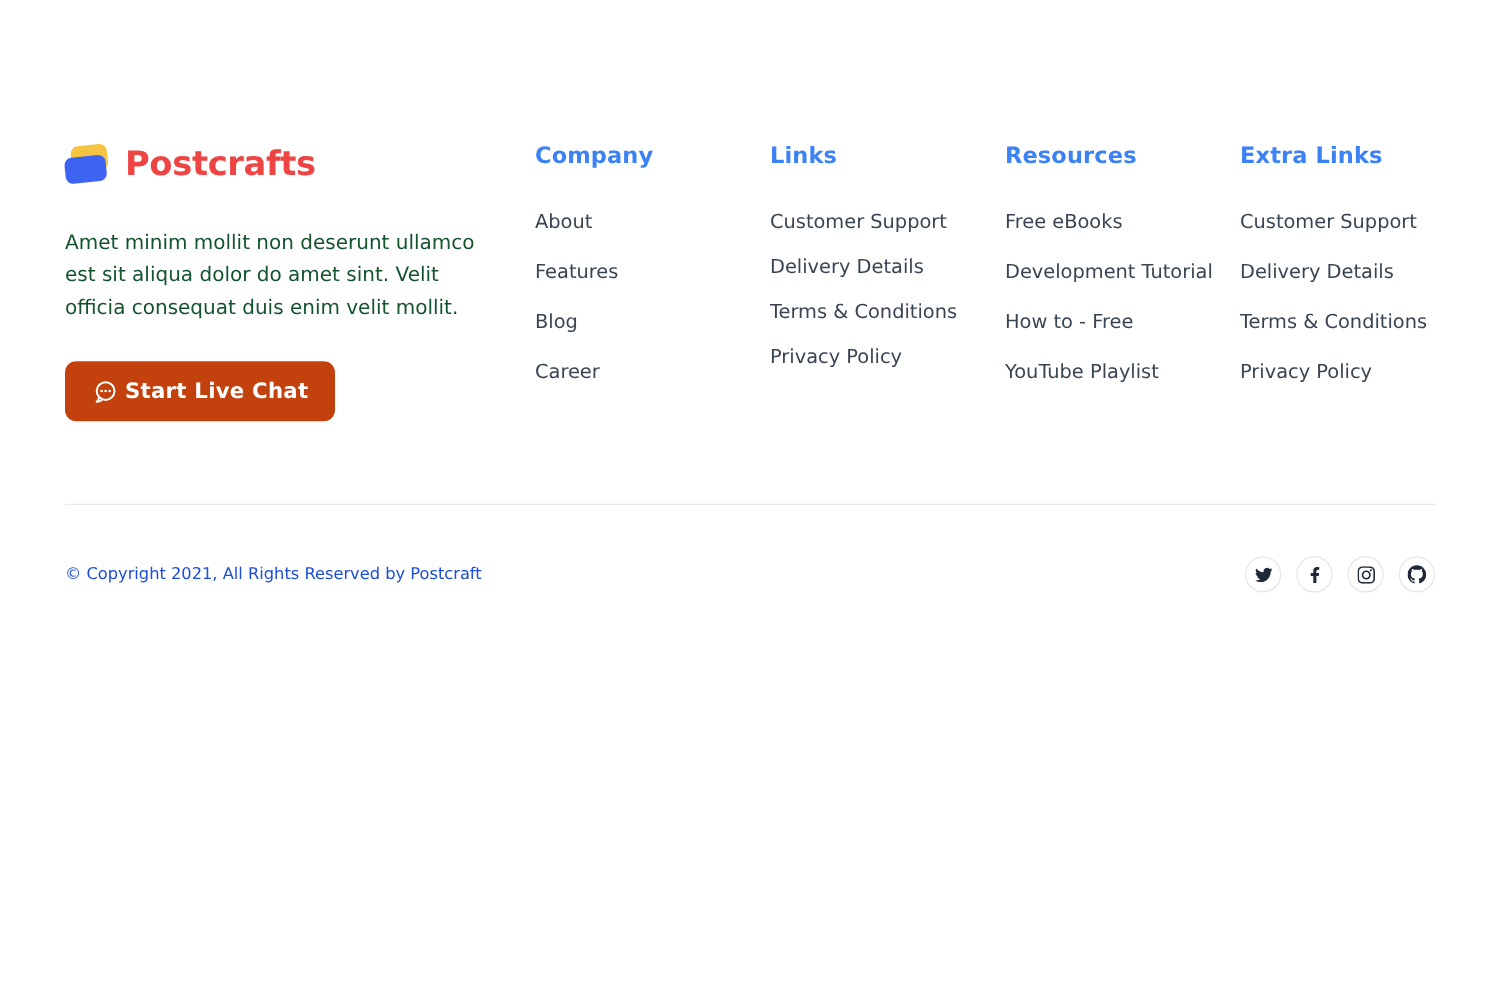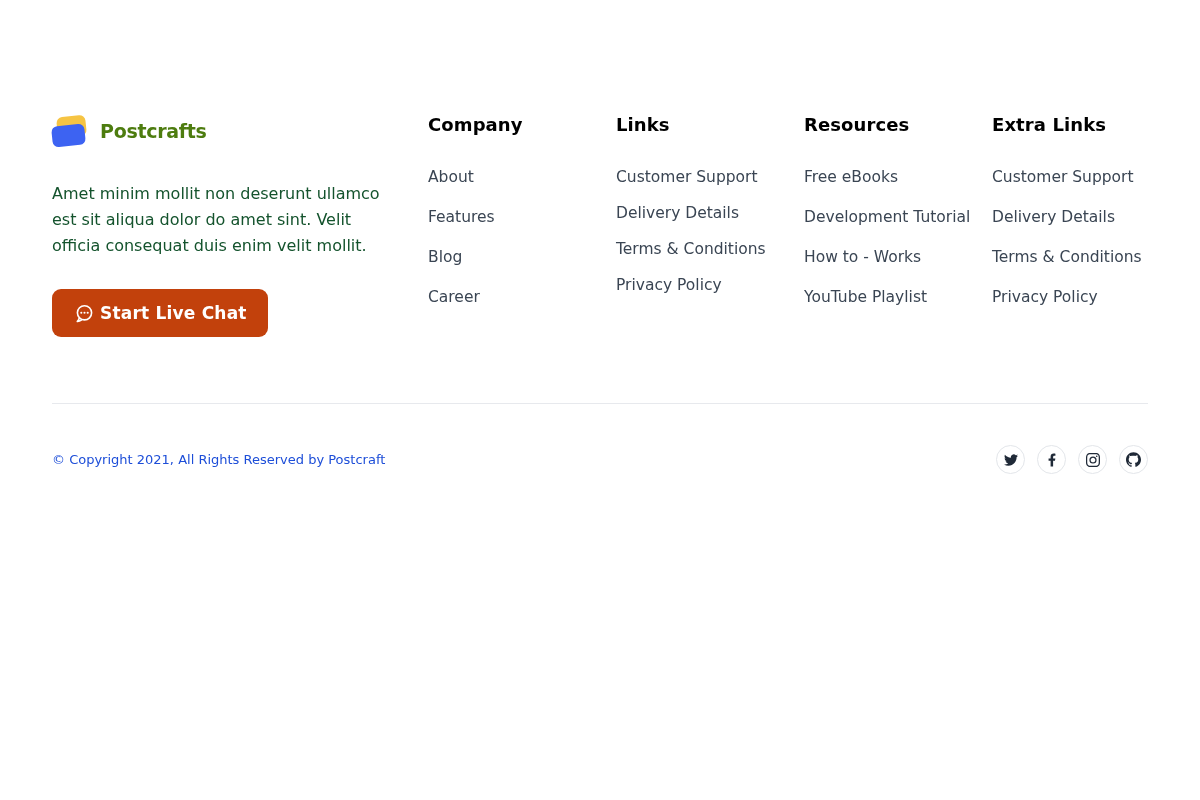--- a/index.html
+++ b/index.html
@@ -19,41 +19,41 @@
   .logo-mark { position: relative; width: 36px; height: 34px; flex: 0 0 auto; }
   .logo-mark .rect-yellow {
     position: absolute; left: 5px; top: 2px; width: 29px; height: 21px;
     border-radius: 6px; background: #F6C443; transform: rotate(-6deg);
   }
   .logo-mark .rect-blue {
     position: absolute; left: 0px; top: 11px; width: 33px; height: 21px;
     border-radius: 6px; background: #3D63F2; transform: rotate(-6deg);
   }
   .logo-text {
-    font-size: 19px; font-weight: 700; color: #4d7c0f; letter-spacing: -0.3px;
+    font-size: 27px; font-weight: 700; color: #ef4444; letter-spacing: -0.3px;
   }
   .tagline {
     margin-top: 33px; width: 336px;
     font-size: 16px; line-height: 26px; color: #14532d;
   }
   .chat-btn {
     margin-top: 30px;
     display: inline-flex; align-items: center; gap: 4px;
     height: 48px; padding: 0 21px;
     background: #c2410c; border: none; border-radius: 9px;
     color: #ffffff; font-family: inherit;
     font-size: 17px; font-weight: 700; letter-spacing: 0.2px;
     cursor: pointer;
   }
   .chat-btn svg { display: block; }
 
   
   .link-col { width: 188px; flex: 0 0 auto; padding-top: 1px; }
   .link-col h3 {
-    font-size: 18px; font-weight: 700; color: #000000;
+    font-size: 18px; font-weight: 700; color: #3b82f6;
     line-height: 20px; margin-bottom: 32px; letter-spacing: 0.1px;
   }
   .link-col ul { list-style: none; }
   .link-col li { height: 18px; margin-bottom: 22px; }
   .link-col.tight li { margin-bottom: 18px; }
   .link-col a {
     font-size: 15.5px; color: #3A4553; text-decoration: none; cursor: pointer;
     white-space: nowrap;
     margin-top: 44px;
   }
@@ -122,21 +122,21 @@
         <li><a>Terms &amp; Conditions</a></li>
         <li><a>Privacy Policy</a></li>
       </ul>
     </div>
 
     <div class="link-col">
       <h3>Resources</h3>
       <ul>
         <li><a>Free eBooks</a></li>
         <li><a>Development Tutorial</a></li>
-        <li><a>How to - Works</a></li>
+        <li><a>How to - Free</a></li>
         <li><a>YouTube Playlist</a></li>
       </ul>
     </div>
 
     <div class="link-col">
       <h3>Extra Links</h3>
       <ul>
         <li><a>Customer Support</a></li>
         <li><a>Delivery Details</a></li>
         <li><a>Terms &amp; Conditions</a></li>

